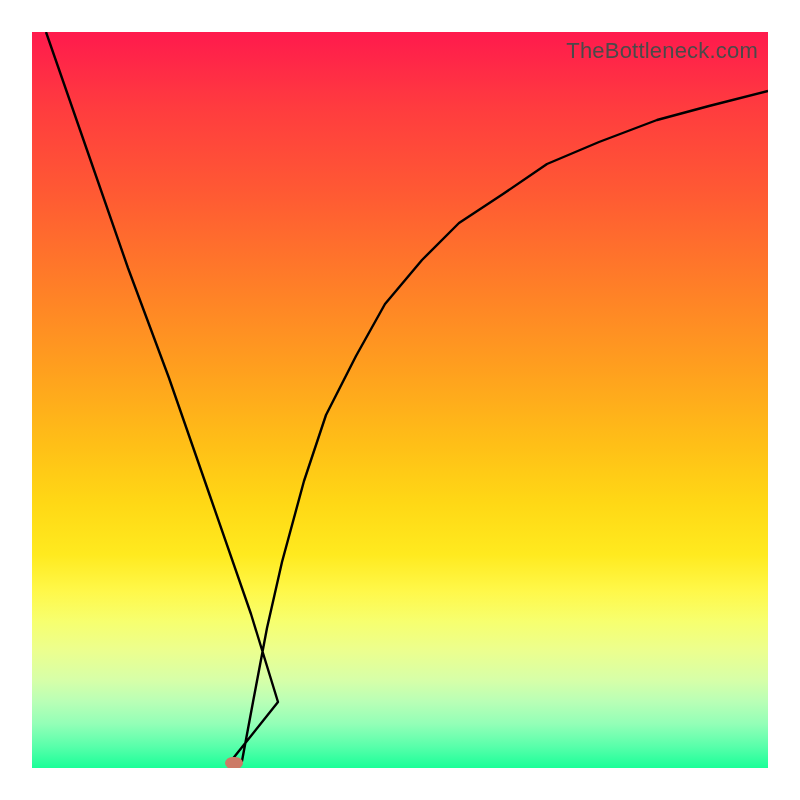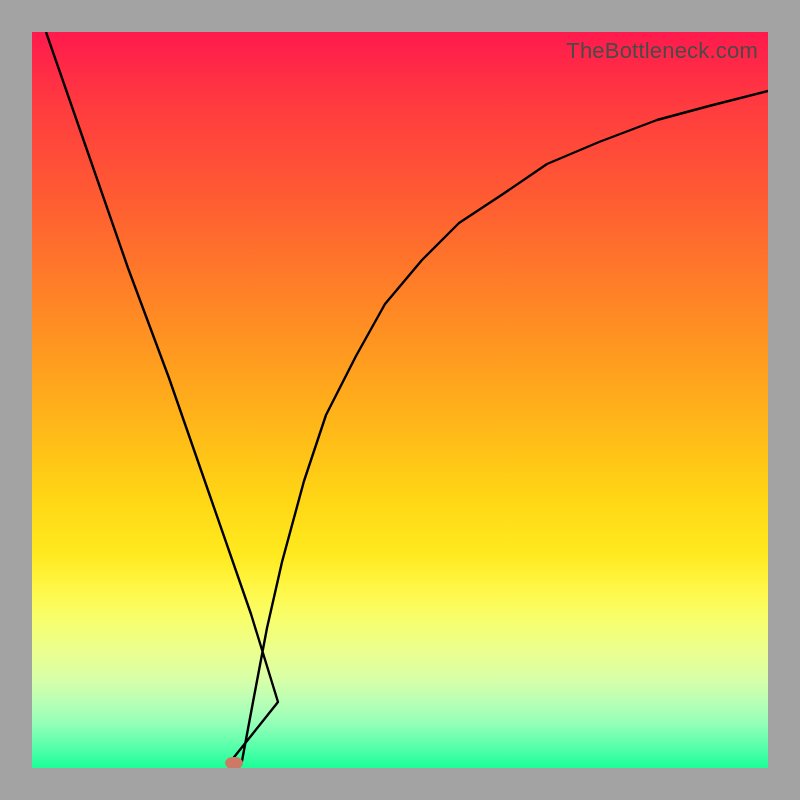--- a/index.html
+++ b/index.html
@@ -8,21 +8,21 @@
     width: 800px;
     height: 800px;
     overflow: hidden;
     font-family: Arial, Helvetica, sans-serif;
     background: #000;
   }
   .frame {
     width: 800px;
     height: 800px;
     position: relative;
-    background: #a3a3a3;
+    background: #ffffff;
   }
   .plot-area {
     position: absolute;
     left: 32px;
     top: 32px;
     width: 736px;
     height: 736px;
     overflow: hidden;
   }
   .gradient-bg {

